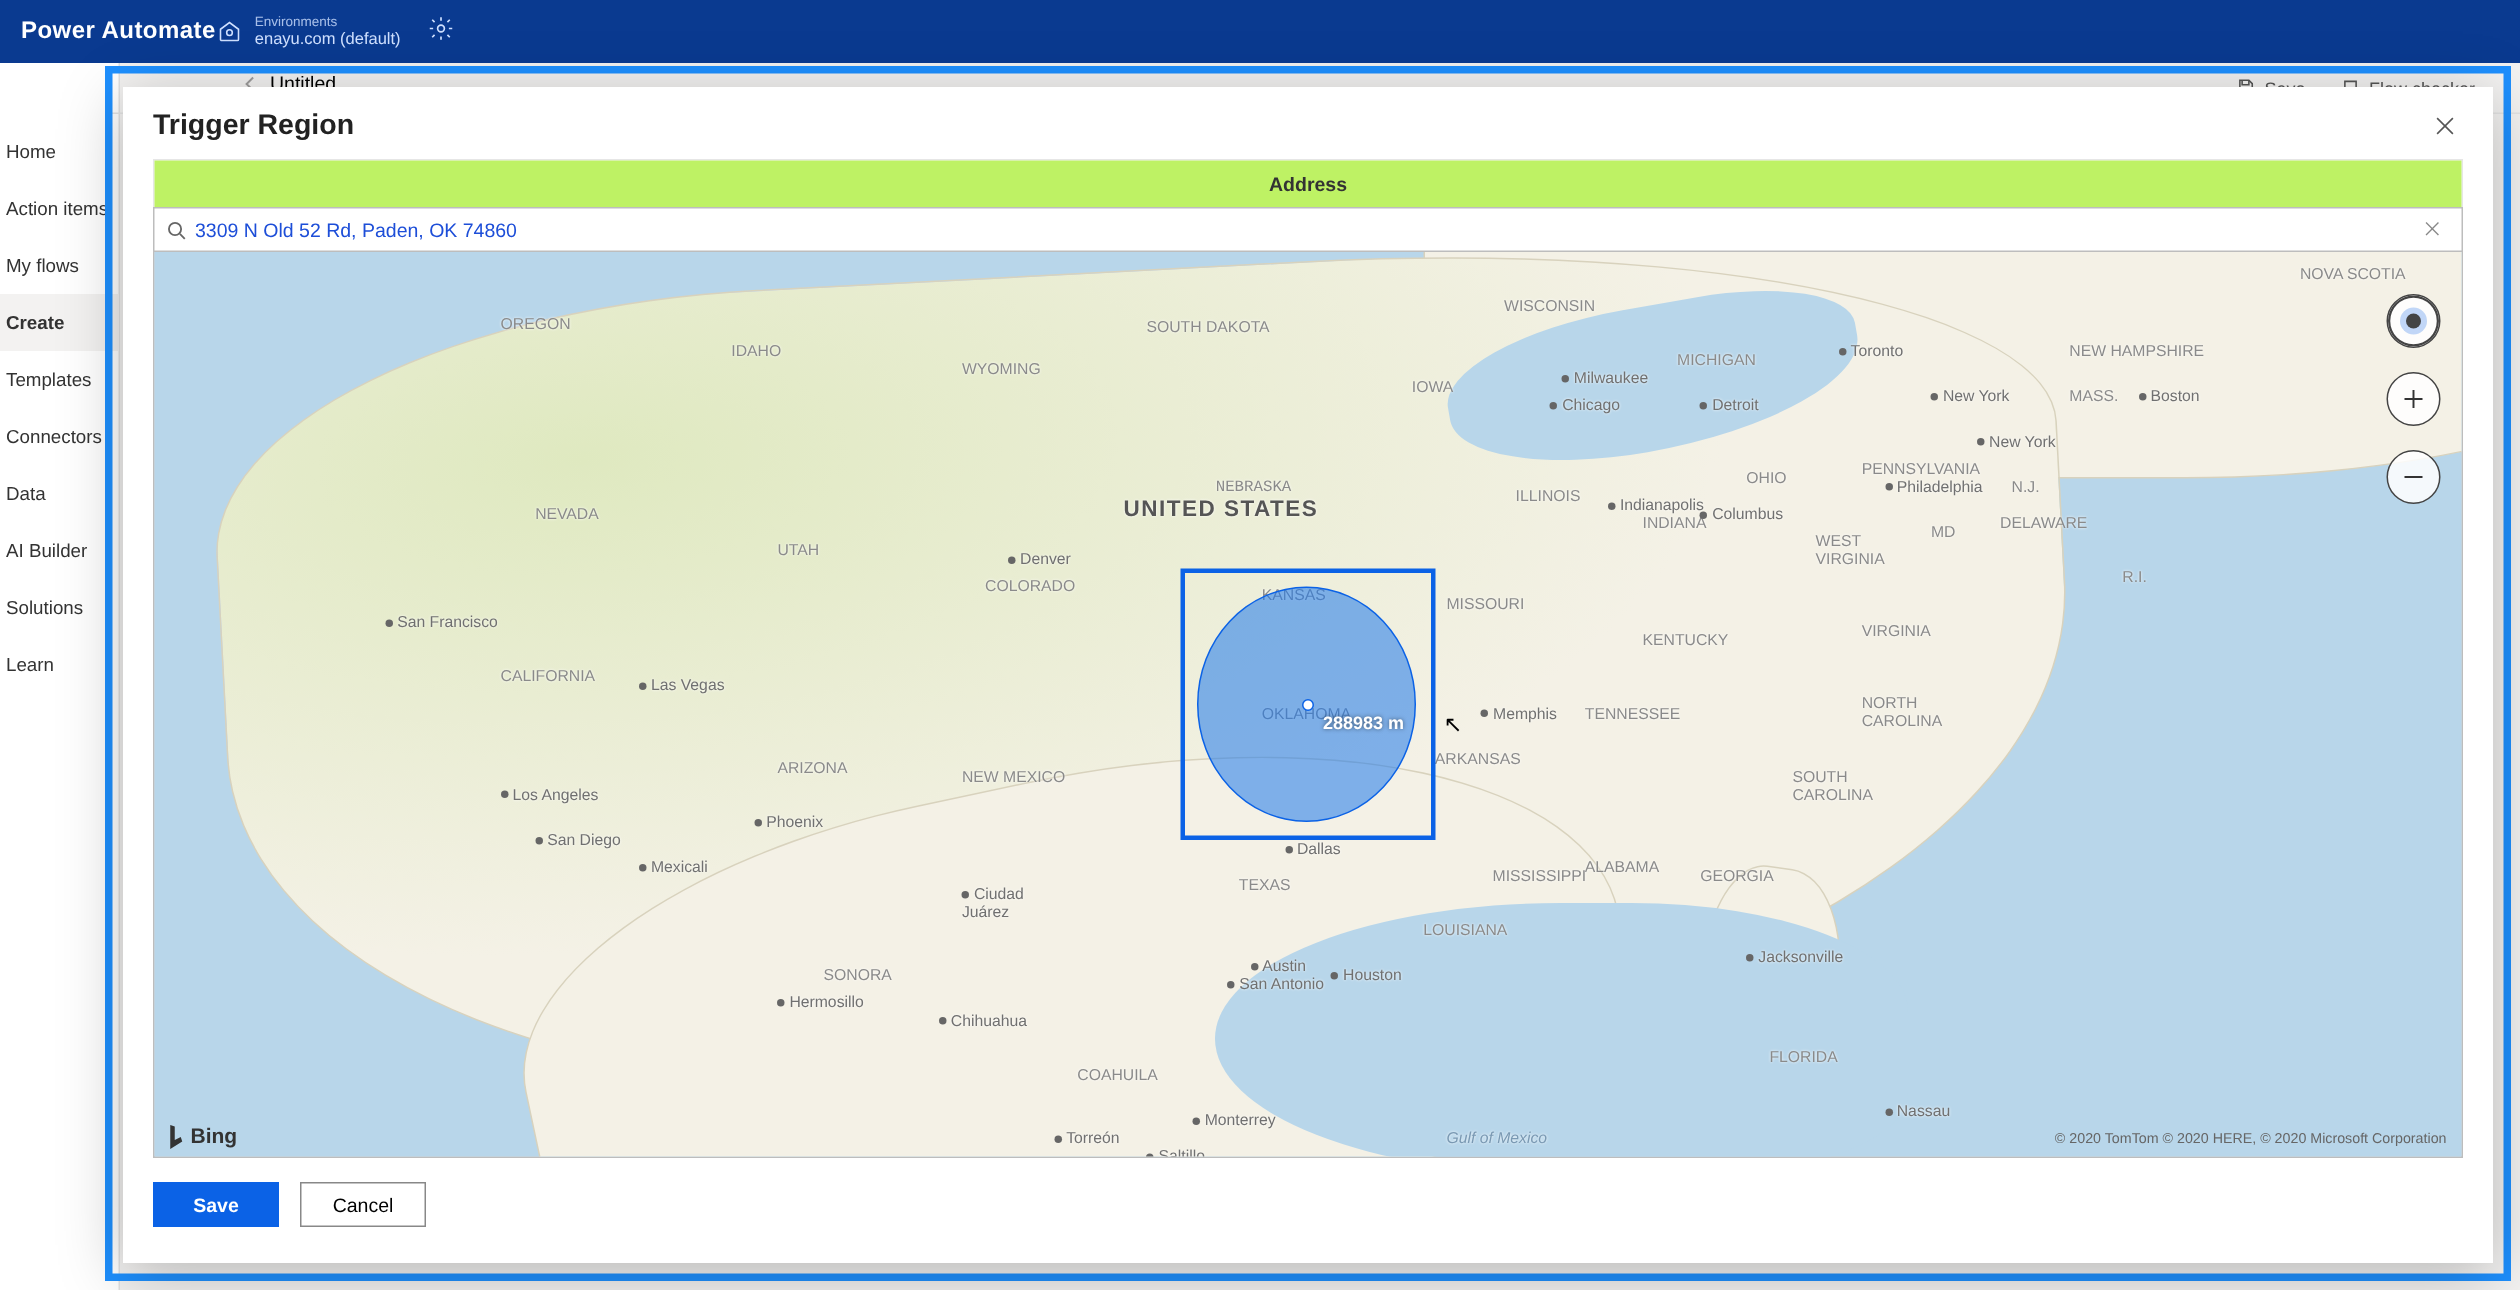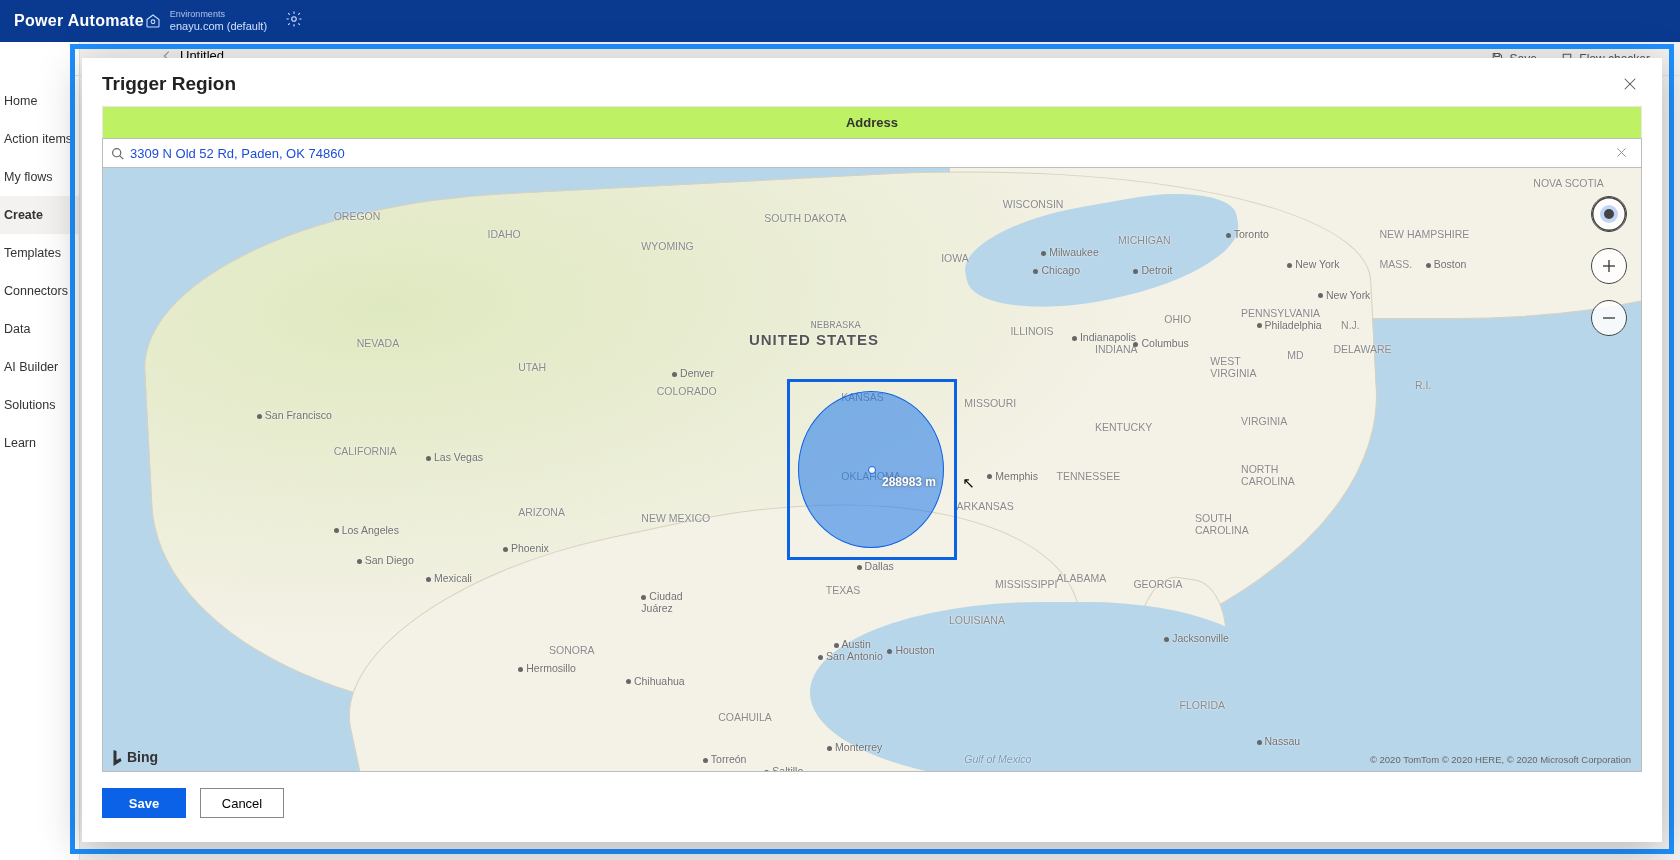--- a/index.html
+++ b/index.html
@@ -233,21 +233,21 @@
     <div class="city-label" style="top:62%; left:26%;">Phoenix</div>
     <div class="city-label" style="top:82%; left:27%;">Hermosillo</div>
     <div class="city-label" style="top:84%; left:34%;">Chihuahua</div>
     <div class="city-label" style="top:70%; left:35%; white-space:pre;">Ciudad
 Juárez</div>
     <div class="city-label" style="top:33%; left:37%;">Denver</div>
     <div class="city-label" style="top:65%; left:49%;">Dallas</div>
     <div class="city-label" style="top:78%; left:47.5%;">Austin</div>
     <div class="city-label" style="top:80%; left:45%;margin-left:23px;">San Antonio</div>
     <div class="city-label" style="top:79%; left:51%;">Houston</div>
-    <div class="city-label" style="top:95%; left:45%;margin-left:32px;">Monterrey</div>
+    <div class="city-label" style="top:95%; left:45%;">Monterrey</div>
     <div class="city-label" style="top:97%; left:39%;">Torreón</div>
     <div class="city-label" style="top:99%; left:43%;">Saltillo</div>
     <div class="city-label" style="top:16%; left:60.5%;">Chicago</div>
     <div class="city-label" style="top:13%; left:61%;">Milwaukee</div>
     <div class="city-label" style="top:27%; left:63%;">Indianapolis</div>
     <div class="city-label" style="top:28%; left:67%;">Columbus</div>
     <div class="city-label" style="top:16%; left:67%;">Detroit</div>
     <div class="city-label" style="top:10%; left:73%;">Toronto</div>
     <div class="city-label" style="top:15%; left:77%;">New York</div>
     <div class="city-label" style="top:20%; left:79%;">New York</div>

